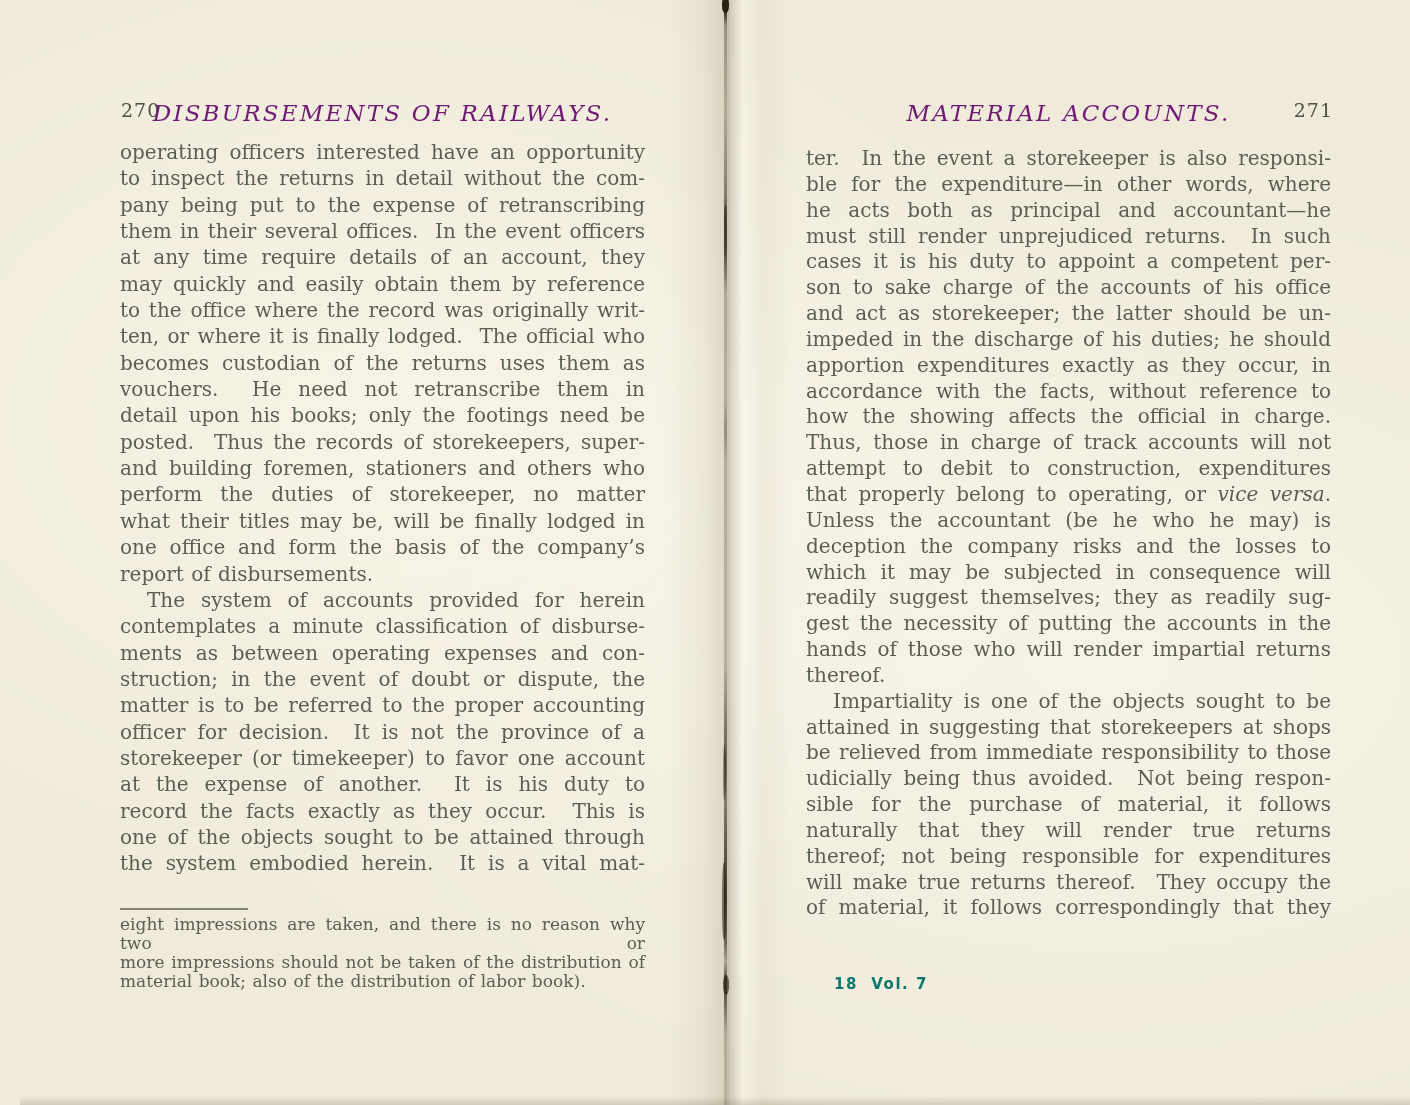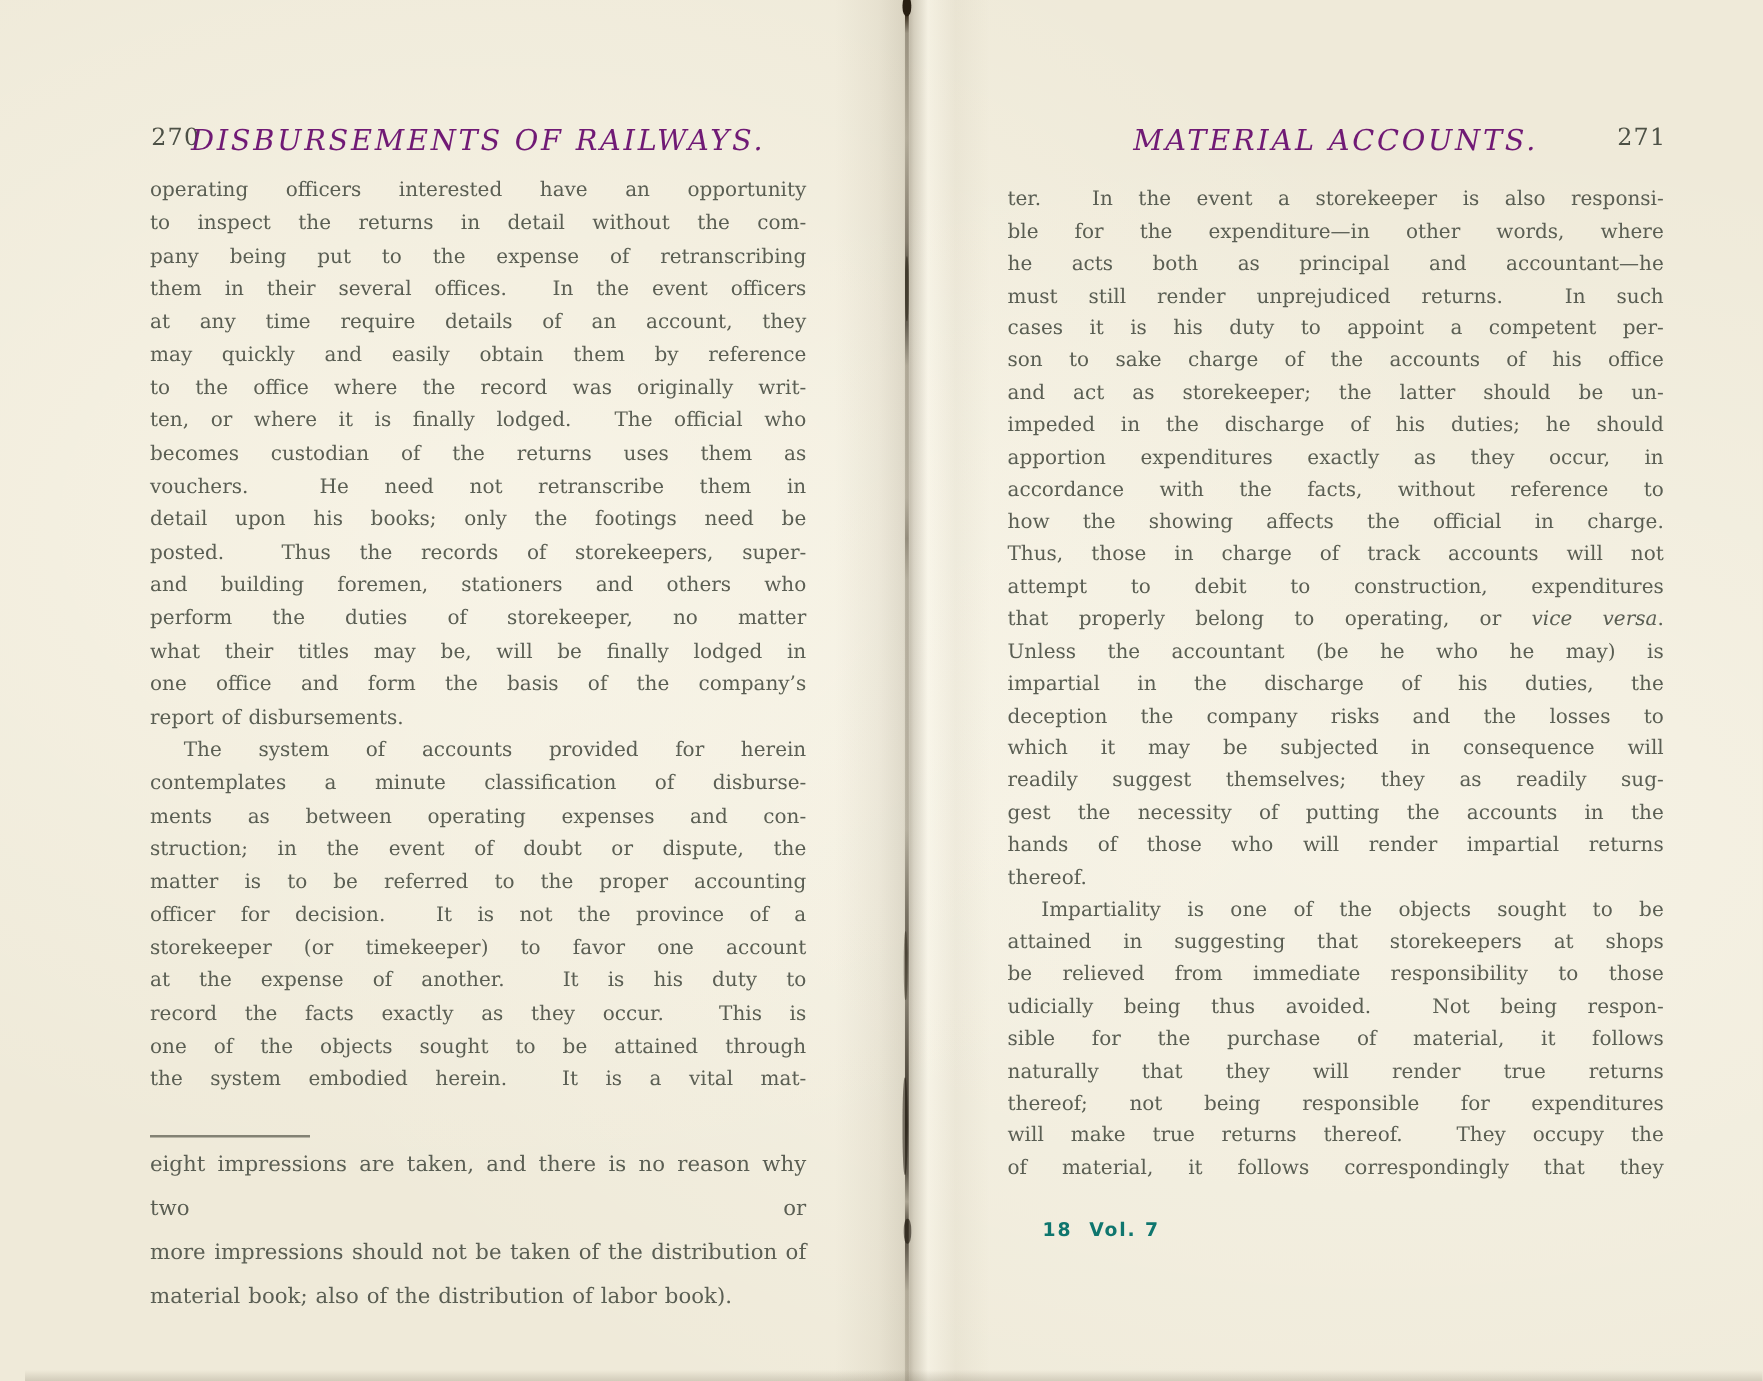--- a/index.html
+++ b/index.html
@@ -67,21 +67,21 @@
   .head-left  { left: 100px; }
   .head-right { left: 786px; }
   .page-num {
     position: absolute; top: 99px; font-size: 19px; color: #4d5146; letter-spacing: 1px;
   }
   .num-left  { left: 101px; }
   .num-right { left: 786px; width: 527px; text-align: right; }
 
   
   .textcol {
-    position: absolute; width: 525px; font-size: 16px; word-spacing: 1px;
+    position: absolute; width: 525px; font-size: 20px; word-spacing: 1px;
   }
   .col-left  { left: 100px; top: 139px;  }
   .col-left  .line { line-height: 26.35px; }
   .col-right { left: 786px; top: 146px; }
   .col-right .line { line-height: 25.85px; }
   .line {
     text-align: justify;
     text-align-last: justify;
     white-space: normal;
   }
@@ -91,21 +91,21 @@
 
   
   .footnote-rule {
     position: absolute; left: 100px; top: 908px; width: 128px; height: 2px;
     background: rgba(95,95,82,0.75);
   }
   .footnote {
     position: absolute; left: 100px; top: 915px; width: 525px;
     font-size: 17px; word-spacing: 1px;
   }
-  .footnote .line { line-height: 35px; }
+  .footnote .line { line-height: 19px; }
 
   
   .signature {
     position: absolute; left: 814px; top: 975px;
     font-family: "DejaVu Sans", "Liberation Sans", sans-serif;
     font-size: 15px; font-weight: bold; letter-spacing: 1.5px; color: #0f766e;
   }
 </style>
 </head>
 <body>
@@ -177,21 +177,20 @@
         <div class="line">son to sake charge of the accounts of his office</div>
         <div class="line">and act as storekeeper; the latter should be un-</div>
         <div class="line">impeded in the discharge of his duties; he should</div>
         <div class="line">apportion expenditures exactly as they occur, in</div>
         <div class="line">accordance with the facts, without reference to</div>
         <div class="line">how the showing affects the official in charge.</div>
         <div class="line">Thus, those in charge of track accounts will not</div>
         <div class="line">attempt to debit to construction, expenditures</div>
         <div class="line"><span>that properly belong to operating, or </span><em>vice versa</em><span>.</span></div>
         <div class="line">Unless the accountant (be he who he may) is</div>
-        <div class="line">impartial in the discharge of his duties, the</div>
         <div class="line">deception the company risks and the losses to</div>
         <div class="line">which it may be subjected in consequence will</div>
         <div class="line">readily suggest themselves; they as readily sug-</div>
         <div class="line">gest the necessity of putting the accounts in the</div>
         <div class="line">hands of those who will render impartial returns</div>
         <div class="line para-end">thereof.</div>
         <div class="line indent">Impartiality is one of the objects sought to be</div>
         <div class="line">attained in suggesting that storekeepers at shops</div>
         <div class="line">be relieved from immediate responsibility to those</div>
         <div class="line">udicially being thus avoided.&nbsp; Not being respon-</div>

